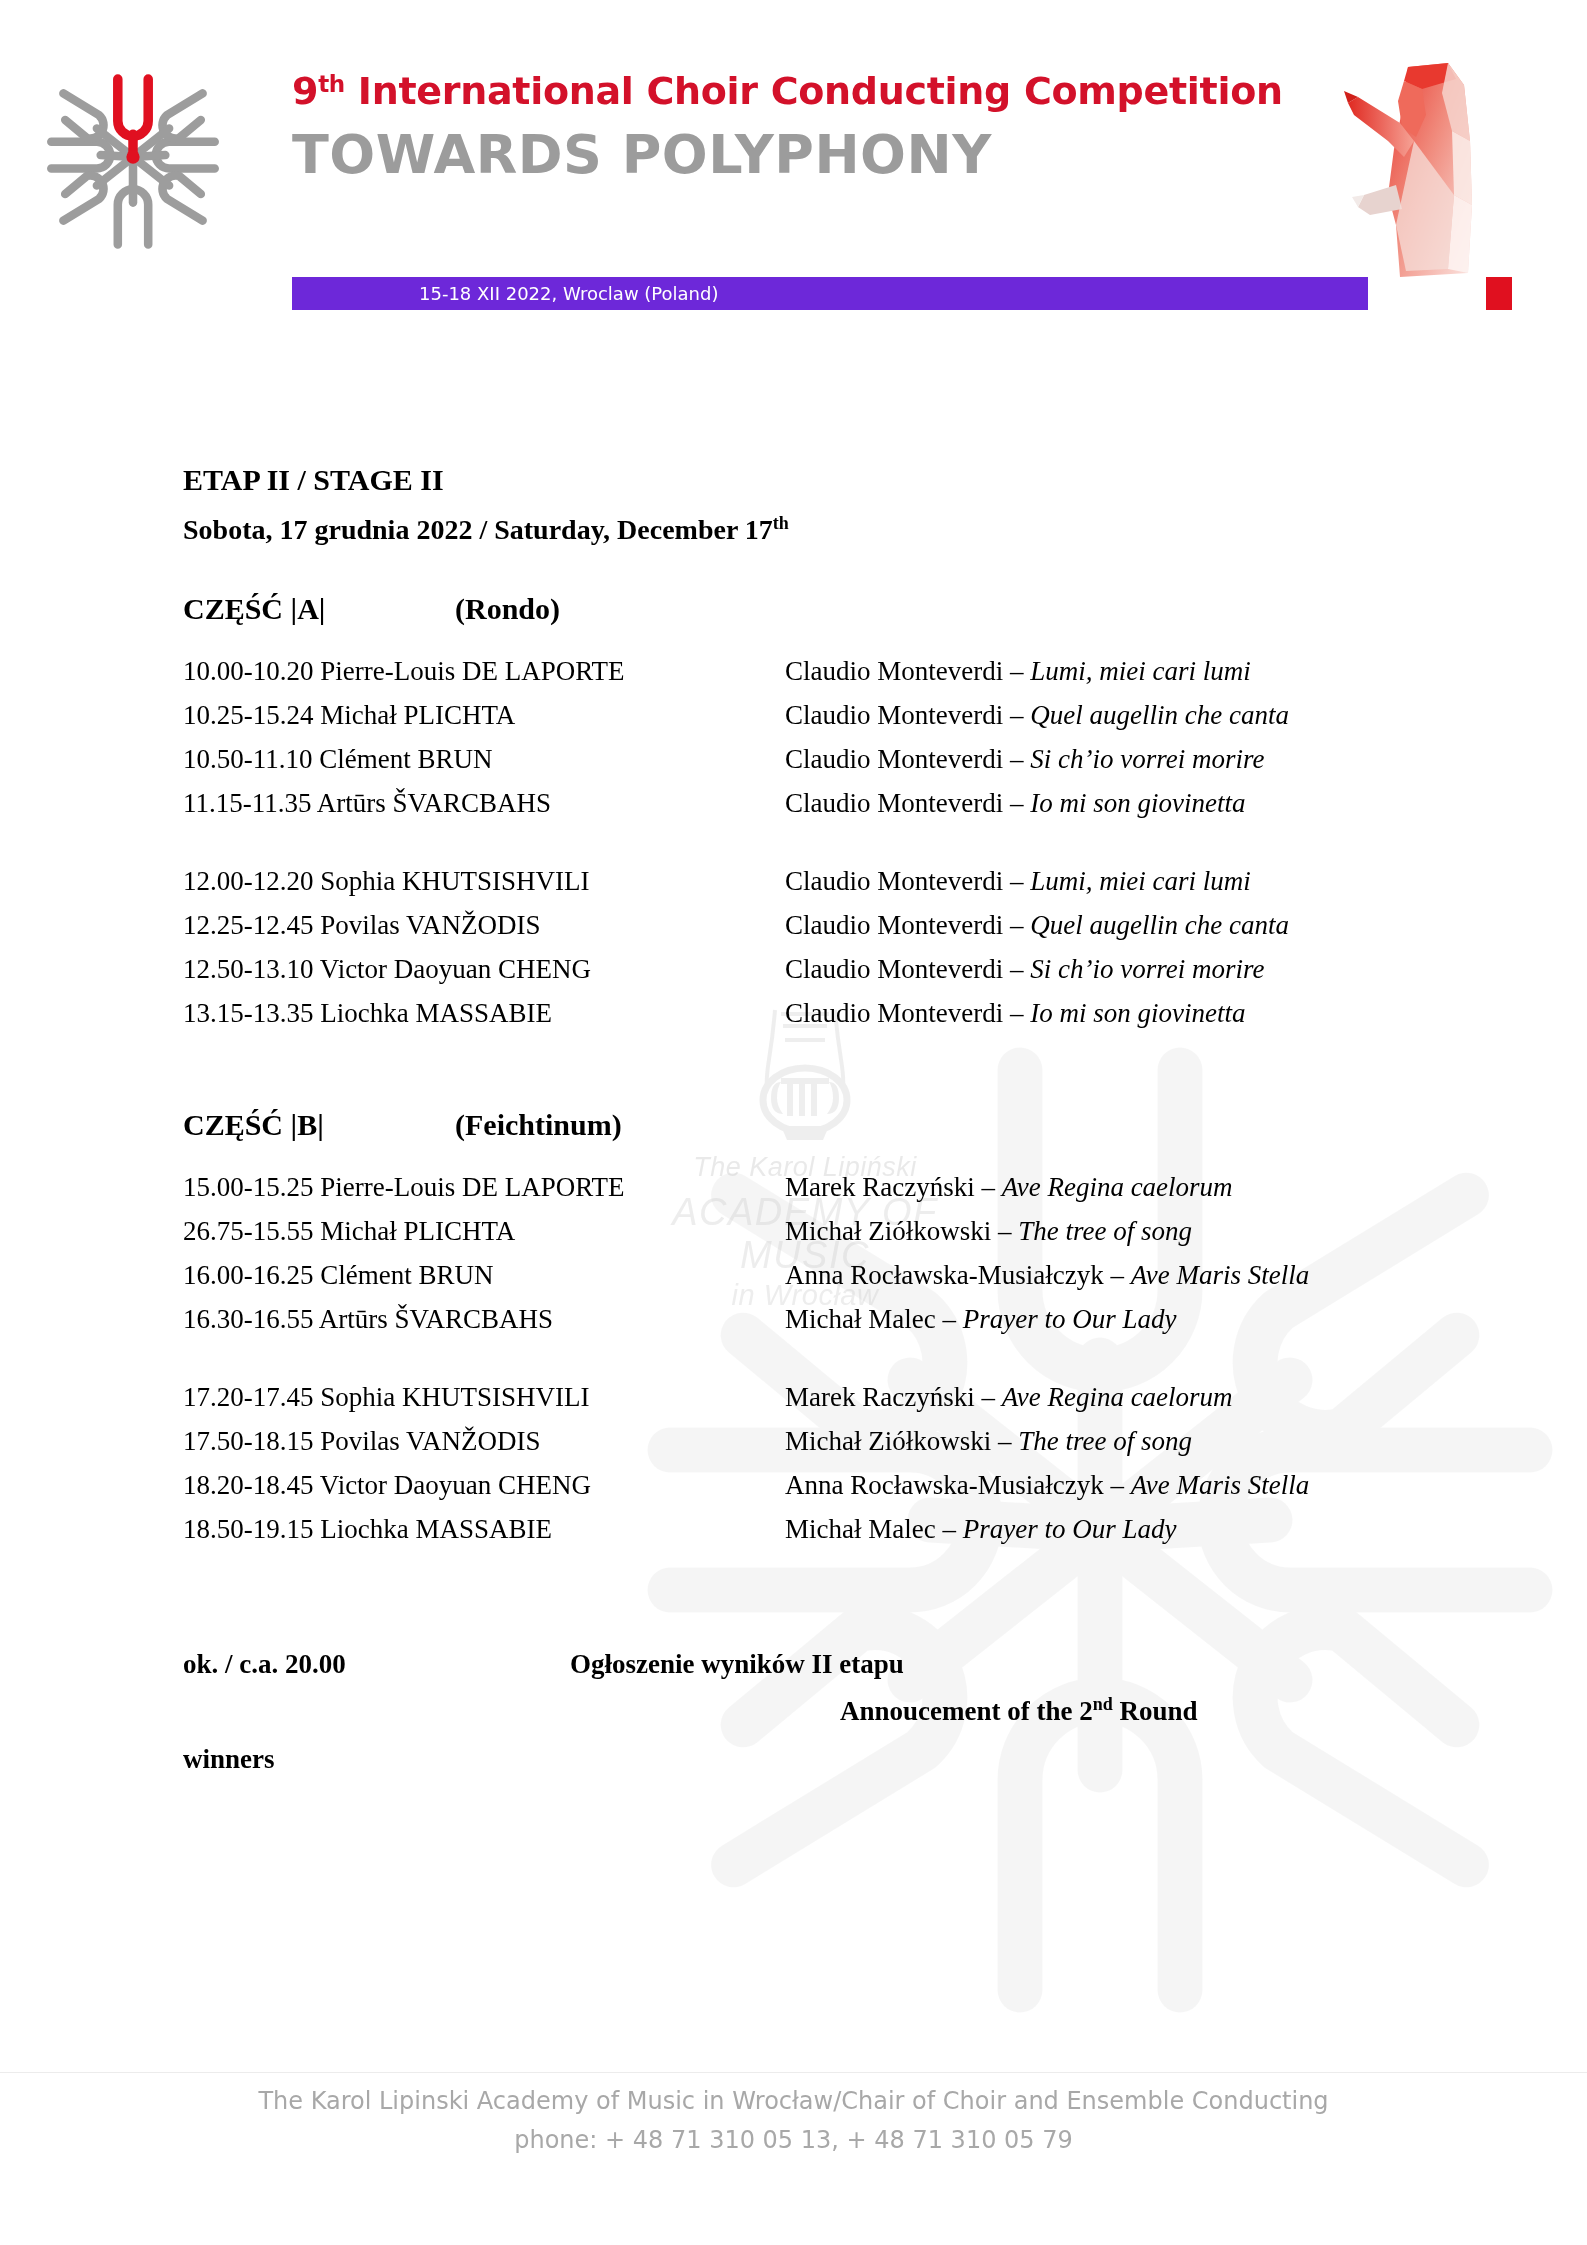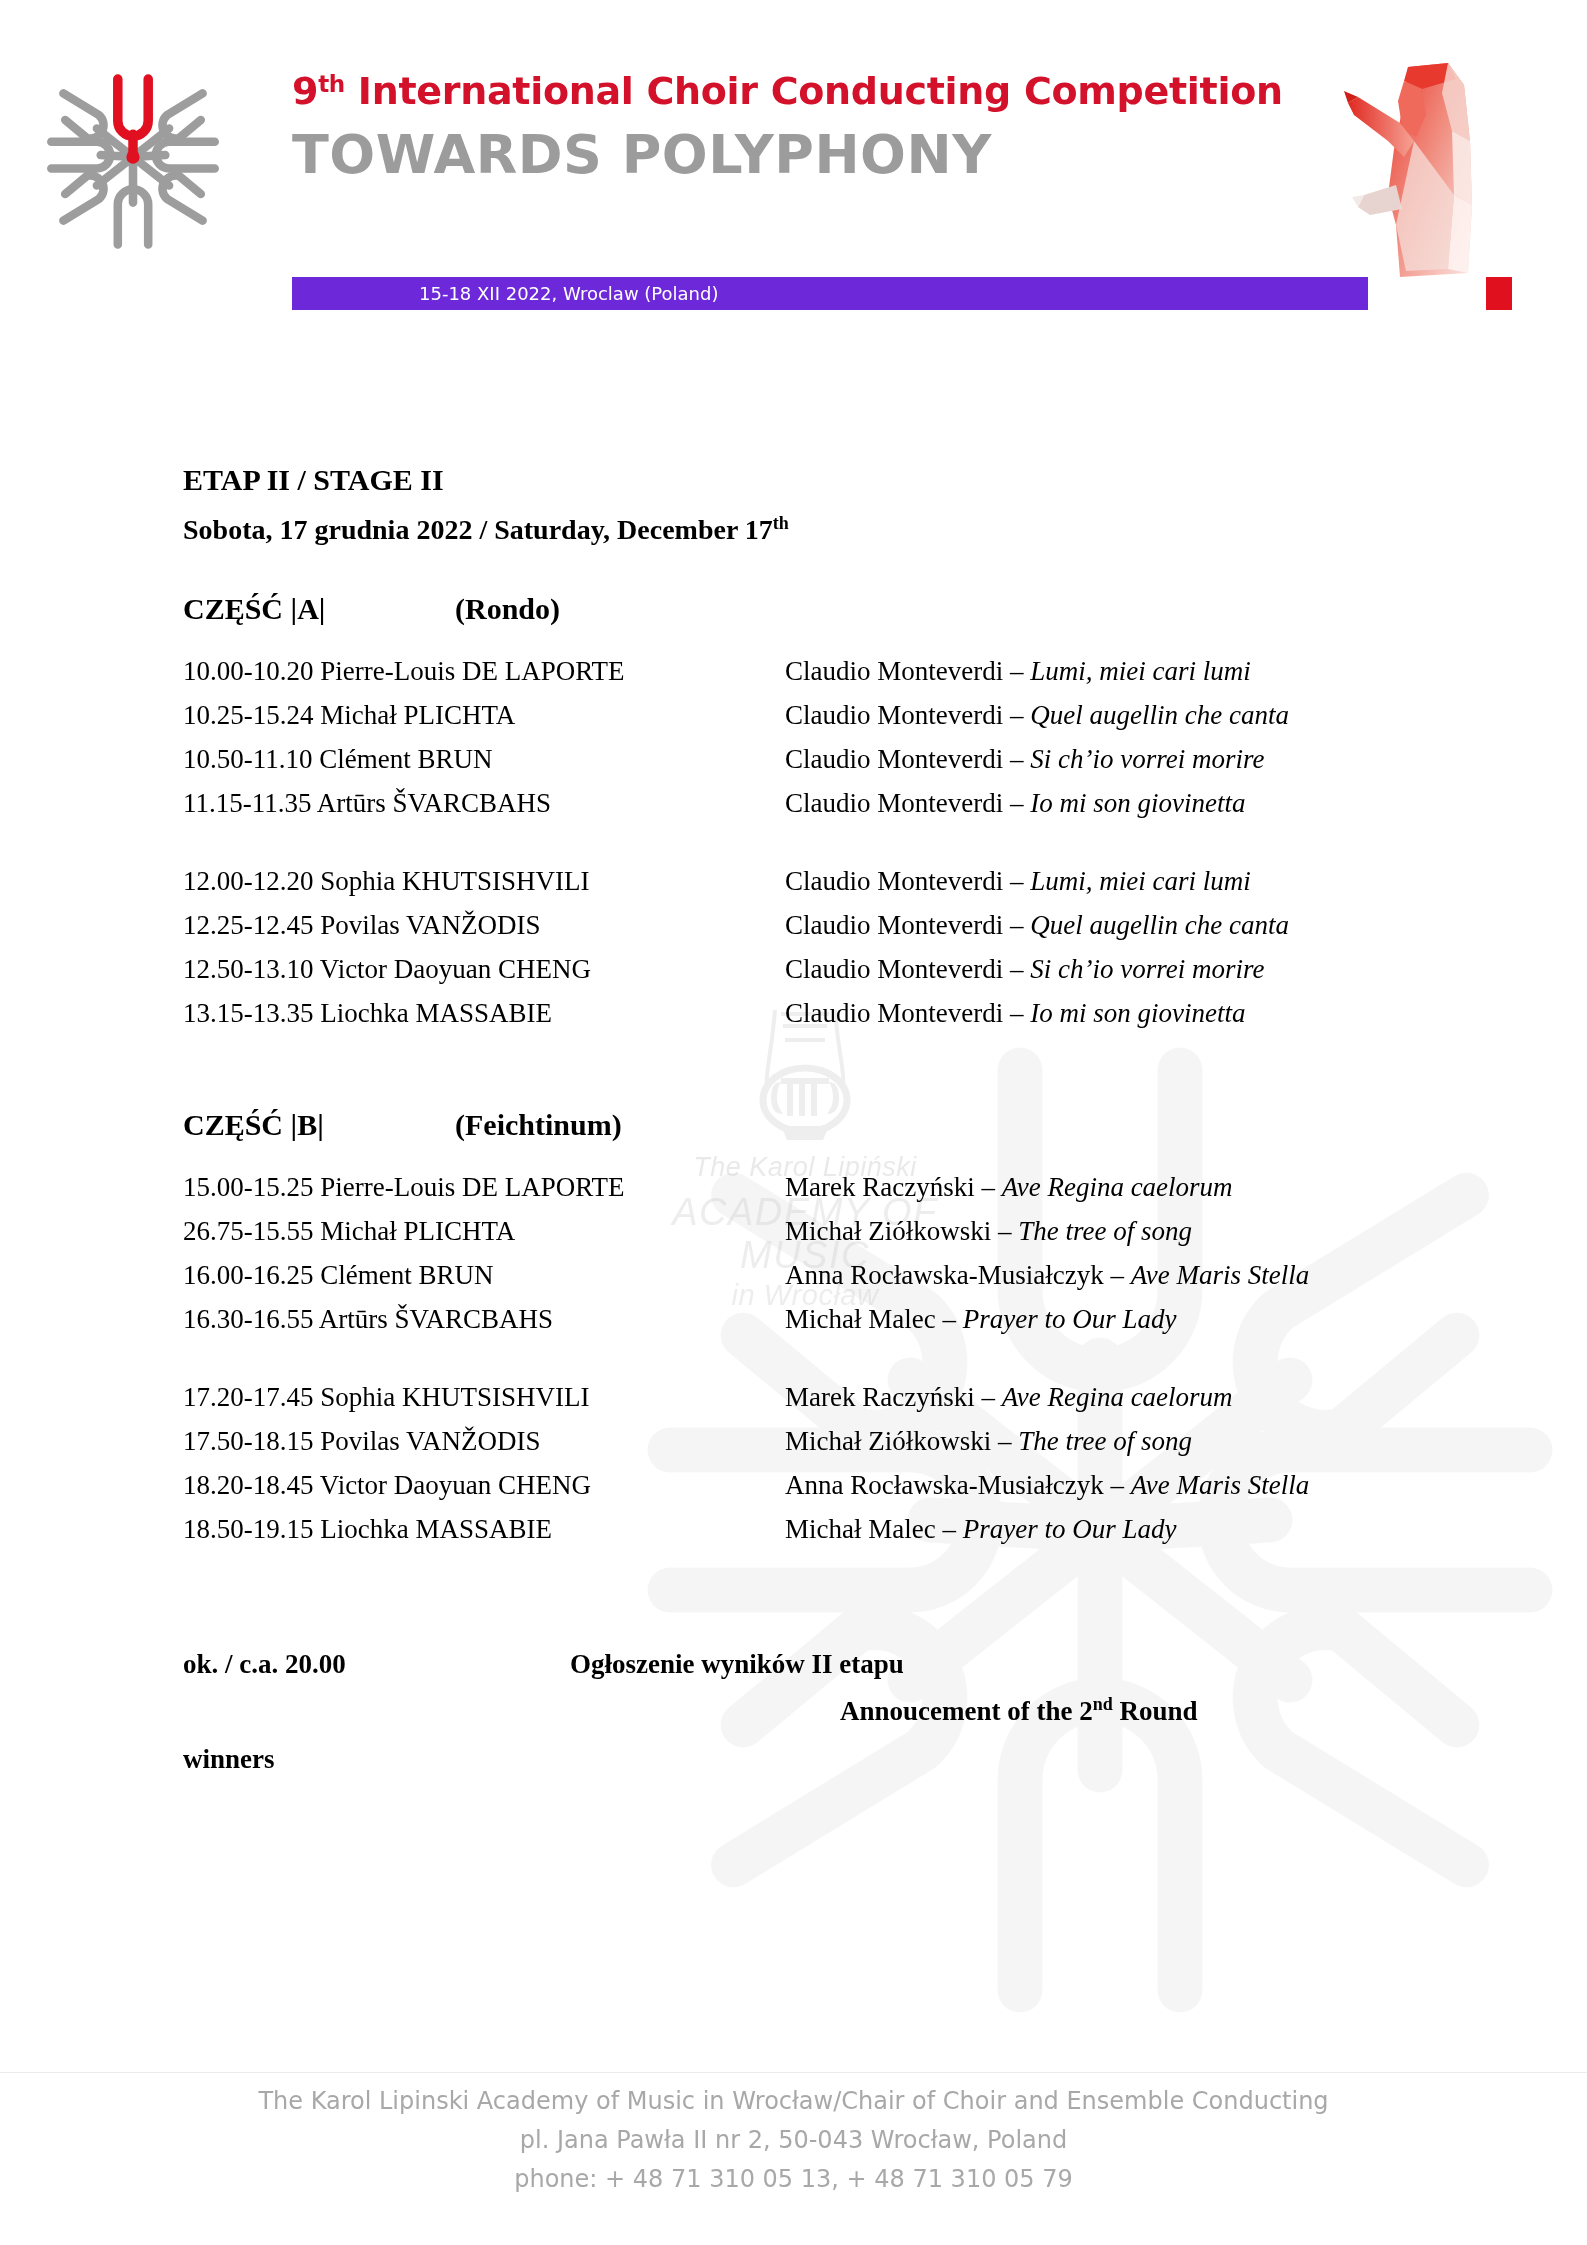--- a/index.html
+++ b/index.html
@@ -456,15 +456,14 @@
 
   <div class="note-block" id="note-time">ok. / c.a. 20.00</div>
   <div class="note-block" id="note-pl">Ogłoszenie wyników II etapu</div>
   <div class="note-block" id="note-en"><span>Annoucement of the 2</span><sup>nd</sup><span> Round</span></div>
   <div class="note-block" id="note-win">winners</div>
 </div>
 
 <div class="footer-rule"></div>
 <div class="footer">
   <div>The Karol Lipinski Academy of Music in Wrocław/Chair of Choir and Ensemble Conducting</div>
-  <div>pl. Jana Pawła II nr 2, 50-043 Wrocław, Poland</div>
   <div>phone: + 48 71 310 05 13, + 48 71 310 05 79</div>
 </div>
 
 </body></html>

